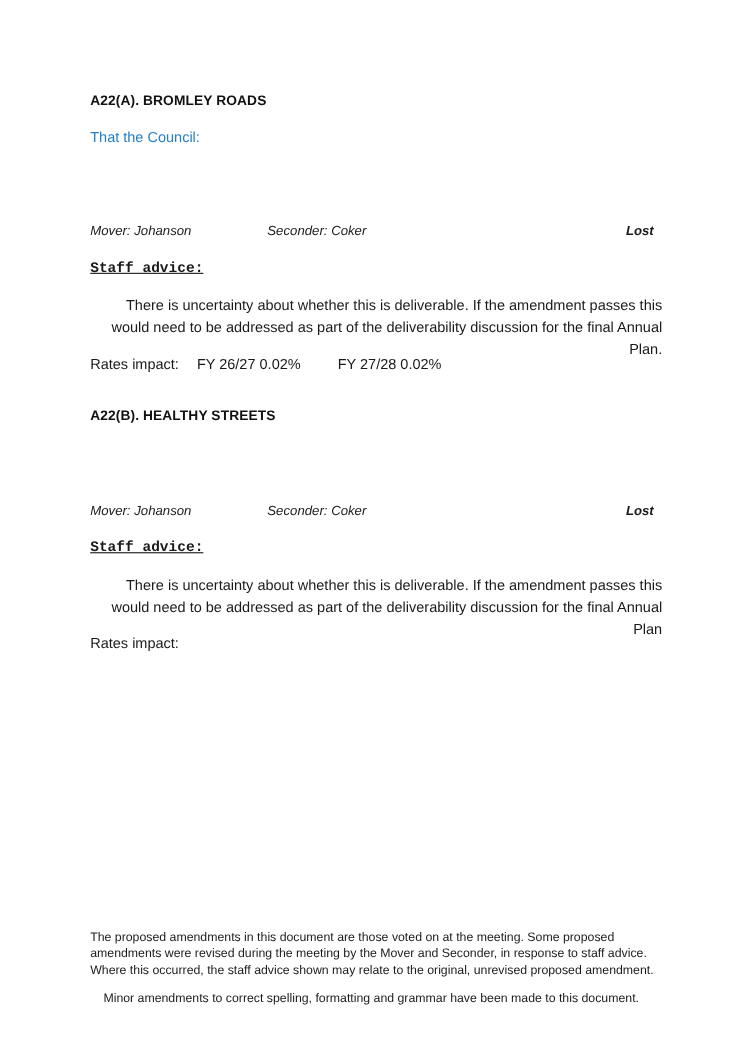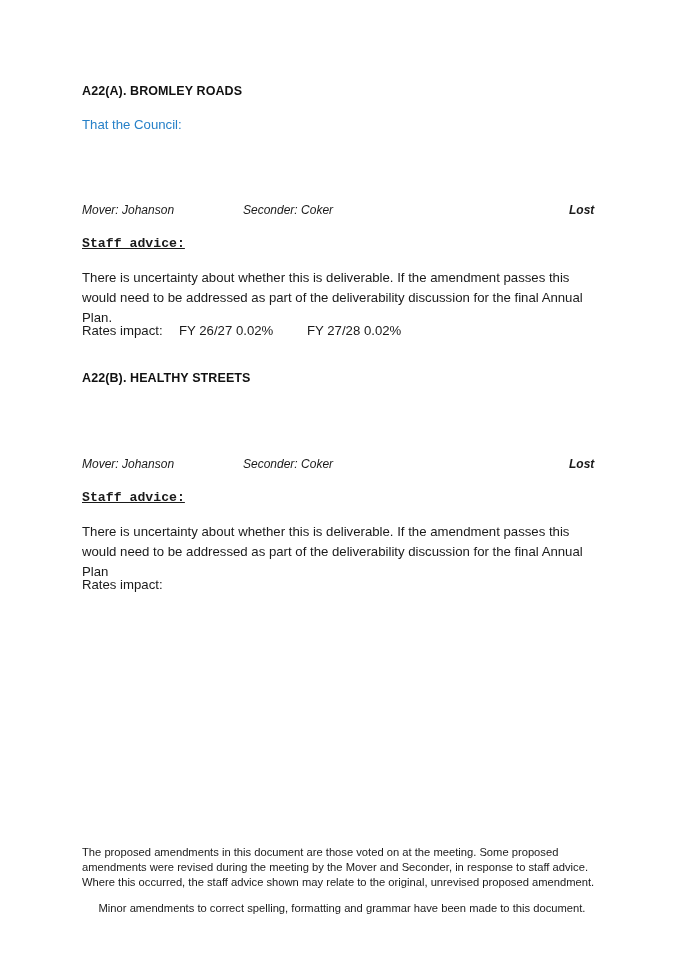--- a/index.html
+++ b/index.html
@@ -27,20 +27,21 @@
       font-weight: bold;
       color: #111;
       letter-spacing: 0.1px;
       white-space: nowrap;
     }
     .heading .code { display: inline-block; width: 48px; }
     .blue { color: #2680c8; }
     .body-text {
       font-size: 13.2px;
       line-height: 20px;
+      text-align: right;
     }
     .motion {
       font-size: 13.2px;
       line-height: 20px;
     }
     .motion .label {
       position: absolute;
       left: 0; top: 0;
     }
     .motion .text {
@@ -99,15 +100,15 @@
   <div class="abs vote" style="left:243px; top:457px;">Seconder: Coker</div>
   <div class="abs vote result" style="left:569px; top:457px;">Lost</div>
 
   <div class="abs staff" style="left:82px; top:490px;">Staff advice:</div>
 
   <div class="abs body-text" style="left:82px; top:522px; width:520px;">There is uncertainty about whether this is deliverable. If the amendment passes this would need to be addressed as part of the deliverability discussion for the final Annual Plan</div>
 
   <div class="abs body-text" style="left:82px; top:575px;">Rates impact:</div>
 
   <div class="abs footnote" style="left:82px; top:845px; width:520px;">The proposed amendments in this document are those voted on at the meeting. Some proposed amendments were revised during the meeting by the Mover and Seconder, in response to staff advice. Where this occurred, the staff advice shown may relate to the original, unrevised proposed amendment.</div>
-  <div class="abs footnote" style="left:82px; top:901px; width:520px;text-align:center;">Minor amendments to correct spelling, formatting and grammar have been made to this document.</div>
+  <div class="abs footnote" style="left:94px; top:901px; width:520px;">Minor amendments to correct spelling, formatting and grammar have been made to this document.</div>
 
 </div>
 
 </body></html>

